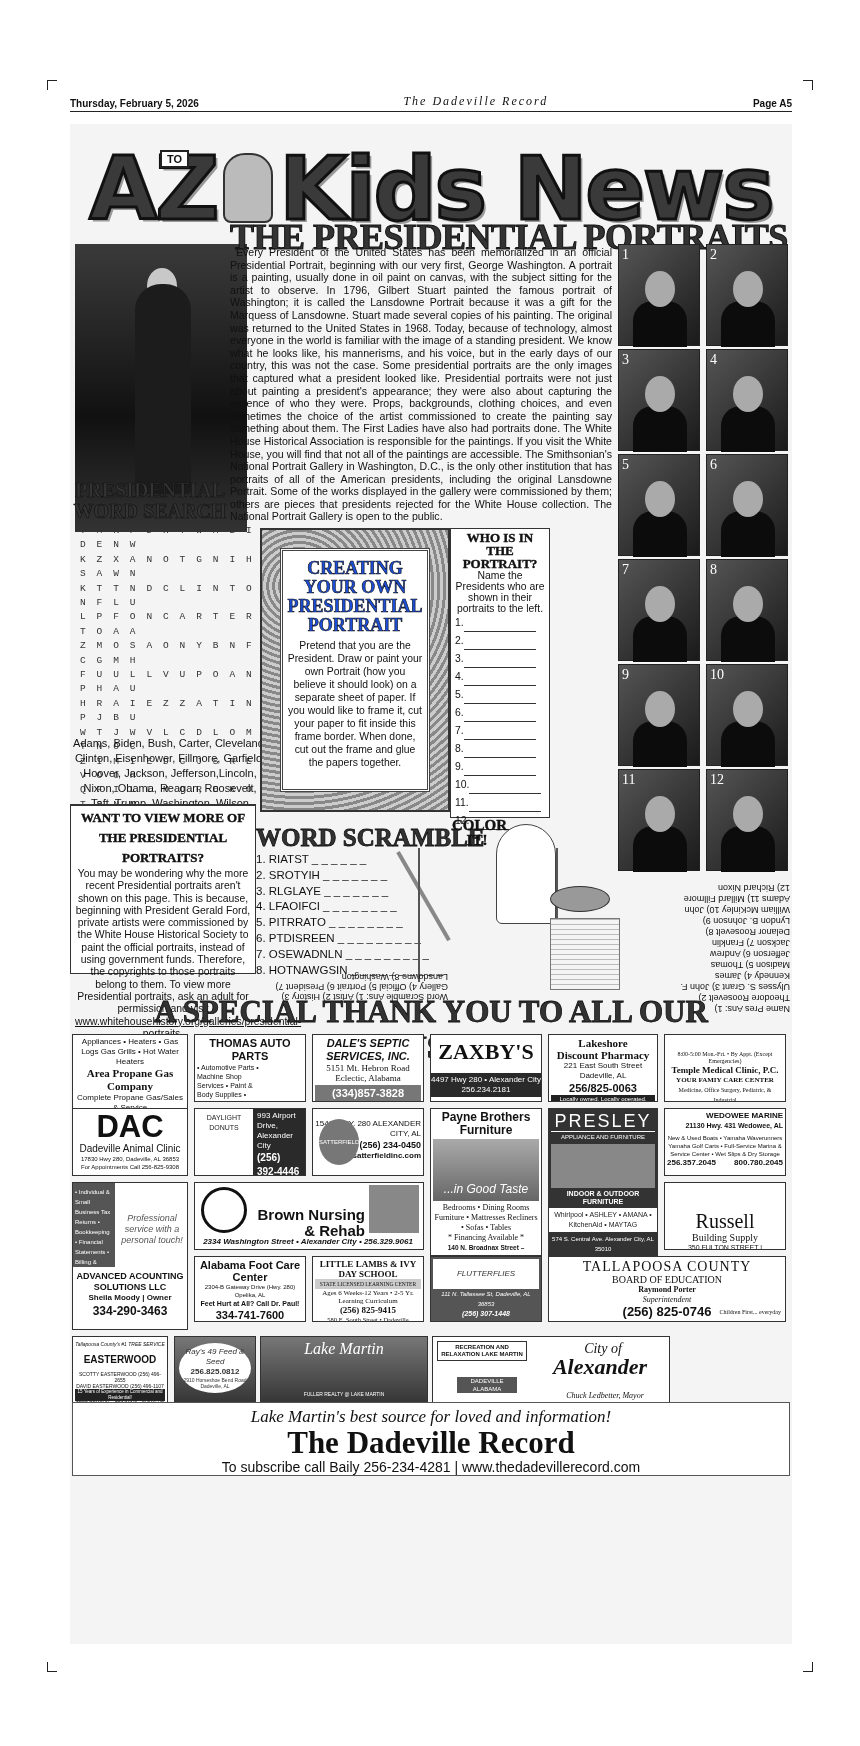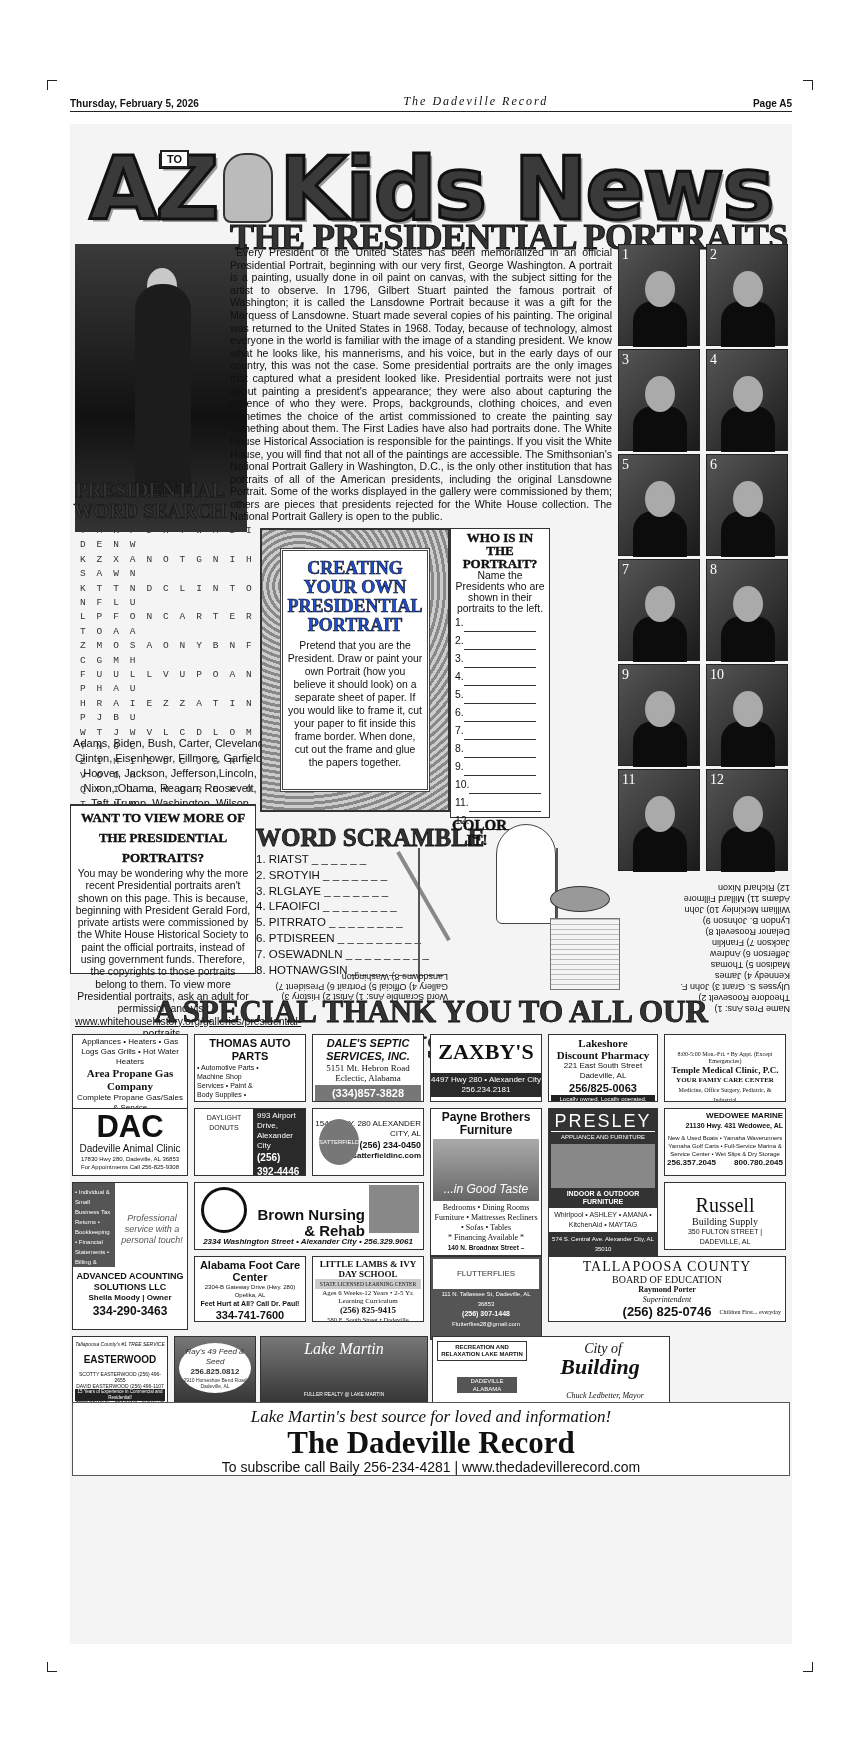--- a/index.html
+++ b/index.html
@@ -331,41 +331,41 @@
         <div class="t" style="font-size:12px;line-height:16px">334-290-3463</div>
       </div>
     </div>
     <div class="ad" style="left:124px;top:148px;width:230px;height:68px;">
       <div style="position:absolute;left:6px;top:4px;width:46px;height:46px;border:3px solid #111;border-radius:50%"></div>
       <div class="t" style="position:absolute;left:60px;top:24px;width:110px;font-size:15px;line-height:16px;text-align:right">Brown Nursing &amp; Rehab</div>
       <div style="position:absolute;right:4px;top:2px;width:50px;height:48px;background:#888"></div>
       <div class="t" style="position:absolute;left:0;bottom:2px;width:226px;font-style:italic;font-size:8px">2334 Washington Street • Alexander City • 256.329.9061</div>
     </div>
     <div class="ad" style="left:594px;top:148px;width:122px;height:68px;">
-      <div class="serif" style="font-size:20px;line-height:24px;margin-top:8px">Russell</div>
+      <div class="serif" style="font-size:20px;line-height:24px;margin-top:24px">Russell</div>
       <div class="serif" style="font-size:10px">Building Supply</div>
       <div style="font-size:7px">350 FULTON STREET | DADEVILLE, AL</div>
       <div style="font-size:7px">(256) 825-4256</div>
     </div>
 
     <div class="ad" style="left:124px;top:222px;width:112px;height:66px;">
       <div class="t" style="font-size:11px;line-height:12px">Alabama Foot Care Center</div>
       <div style="font-size:6px;line-height:8px">2304-B Gateway Drive (Hwy. 280) Opelika, AL</div>
       <div class="t" style="font-size:7px">Feet Hurt at All? Call Dr. Paul!</div>
       <div class="t" style="font-size:11px;line-height:12px">334-741-7600</div>
       <div style="font-size:7px">www.alfootcare.com</div>
     </div>
     <div class="ad serif" style="left:242px;top:222px;width:112px;height:66px;">
       <div class="t" style="font-size:9px;line-height:10px">LITTLE LAMBS &amp; IVY DAY SCHOOL</div>
       <div style="font-size:5.5px;background:#ccc">STATE LICENSED LEARNING CENTER</div>
       <div style="font-size:7px;line-height:8px">Ages 6 Weeks-12 Years • 2-5 Yr. Learning Curriculum</div>
       <div class="t" style="font-size:9px">(256) 825-9415</div>
       <div style="font-size:6.5px">580 E. South Street • Dadeville</div>
     </div>
-    <div class="ad" style="left:360px;top:222px;width:112px;height:84px;background:#555;color:#fff;">
+    <div class="ad" style="left:360px;top:222px;width:112px;height:66px;background:#555;color:#fff;font-style:italic;">
       <div style="background:#fff;color:#333;height:30px;line-height:30px;font-size:8px">FLUTTERFLIES</div>
       <div style="font-size:6px">111 N. Tallassee St, Dadeville, AL 36853</div>
       <div class="t" style="font-size:7px">(256) 307-1448</div>
       <div style="font-size:6px">Flutterflies28@gmail.com</div>
     </div>
     <div class="ad serif" style="left:478px;top:222px;width:238px;height:66px;">
       <div style="font-size:14px;line-height:15px;letter-spacing:1px">TALLAPOOSA COUNTY</div>
       <div style="font-size:10px;line-height:11px">BOARD OF EDUCATION</div>
       <div class="t">Raymond Porter</div>
       <div style="font-style:italic">Superintendent</div>
@@ -389,21 +389,21 @@
       </div>
     </div>
     <div class="ad photo" style="left:190px;top:302px;width:168px;height:70px;">
       <div style="font-style:italic;font-family:'Liberation Serif',serif;font-size:16px;line-height:20px">Lake Martin</div>
       <div style="margin-top:30px;font-size:5px">FULLER REALTY @ LAKE MARTIN</div>
     </div>
     <div class="ad" style="left:362px;top:302px;width:238px;height:70px;">
       <div style="position:absolute;left:4px;top:4px;width:90px;font-size:6px;line-height:7px;font-weight:bold;border:1px solid #333;padding:2px">RECREATION AND RELAXATION LAKE MARTIN</div>
       <div style="position:absolute;left:24px;top:40px;width:60px;background:#555;color:#fff;font-size:6px;line-height:8px">DADEVILLE ALABAMA</div>
       <div class="serif" style="position:absolute;left:110px;top:4px;width:120px;font-style:italic;font-size:14px;line-height:16px">City of</div>
-      <div class="serif" style="position:absolute;left:100px;top:18px;width:134px;font-style:italic;font-size:22px;line-height:24px;font-weight:bold">Building</div>
+      <div class="serif" style="position:absolute;left:100px;top:18px;width:134px;font-style:italic;font-size:22px;line-height:24px;font-weight:bold">Alexander</div>
       <div class="serif" style="position:absolute;left:110px;bottom:4px;width:124px;font-style:italic;font-size:8px">Chuck Ledbetter, Mayor</div>
     </div>
   </div>
 
   <div class="footer">
     <div class="tag">Lake Martin's best source for loved and information!</div>
     <div class="name">The Dadeville Record</div>
     <div class="sub">To subscribe call Baily 256-234-4281  | www.thedadevillerecord.com</div>
   </div>
 </div>

